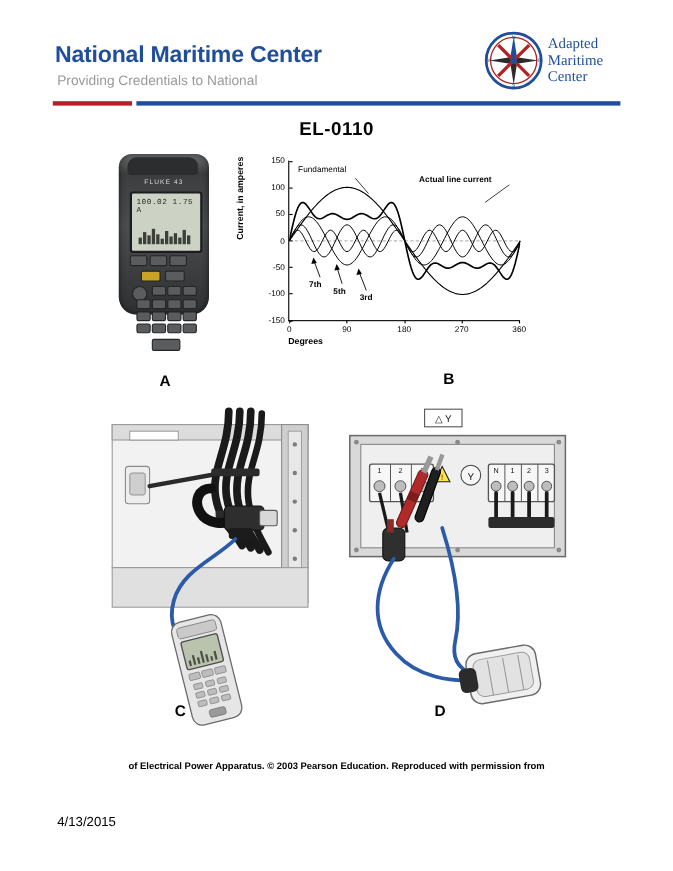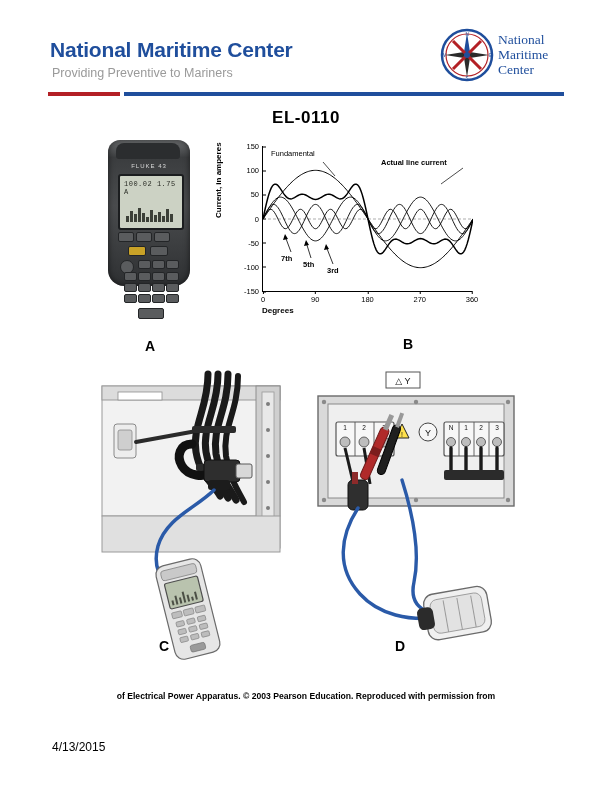--- a/index.html
+++ b/index.html
@@ -223,21 +223,21 @@
     position: absolute;
     left: 52px; top: 740px;
     font-size: 12px;
   }
 </style>
 </head>
 <body>
 
 <div class="header">
   <div class="header-title">National Maritime Center</div>
-  <div class="header-sub">Providing Preventive to Mariners</div>
+  <div class="header-sub">Providing Credentials to National</div>
 
   <div class="rule-wrap">
     <div class="rule-red"></div>
     <div class="rule-blue"></div>
   </div>
 
   <div class="seal">
     <svg width="54" height="54" viewBox="0 0 54 54">
       <circle cx="27" cy="27" r="25" fill="#ffffff" stroke="#1f4e9c" stroke-width="2.5"></circle>
       <circle cx="27" cy="27" r="21" fill="#ffffff" stroke="#b32025" stroke-width="1.2"></circle>
@@ -258,21 +258,21 @@
         <circle cx="27" cy="27" r="3" fill="#1f4e9c"></circle>
       </g>
       <text x="27" y="7.5" font-size="4.5" text-anchor="middle" fill="#1f4e9c" font-family="Liberation Sans, sans-serif">N</text>
       <text x="27" y="51.5" font-size="4.5" text-anchor="middle" fill="#1f4e9c" font-family="Liberation Sans, sans-serif">S</text>
       <text x="3.5" y="28.8" font-size="4.5" text-anchor="middle" fill="#1f4e9c" font-family="Liberation Sans, sans-serif">W</text>
       <text x="50.5" y="28.8" font-size="4.5" text-anchor="middle" fill="#1f4e9c" font-family="Liberation Sans, sans-serif">E</text>
     </svg>
   </div>
 
   <div class="nmc-wordmark">
-    <div>National</div>
+    <div>Adapted</div>
     <div>Maritime</div>
     <div>Center</div>
   </div>
 </div>
 
 <div class="doc-title">EL-0110</div>
 
 <div class="panel" id="panel-a">
   <div class="meter-body">
     <div class="meter-top"></div>

